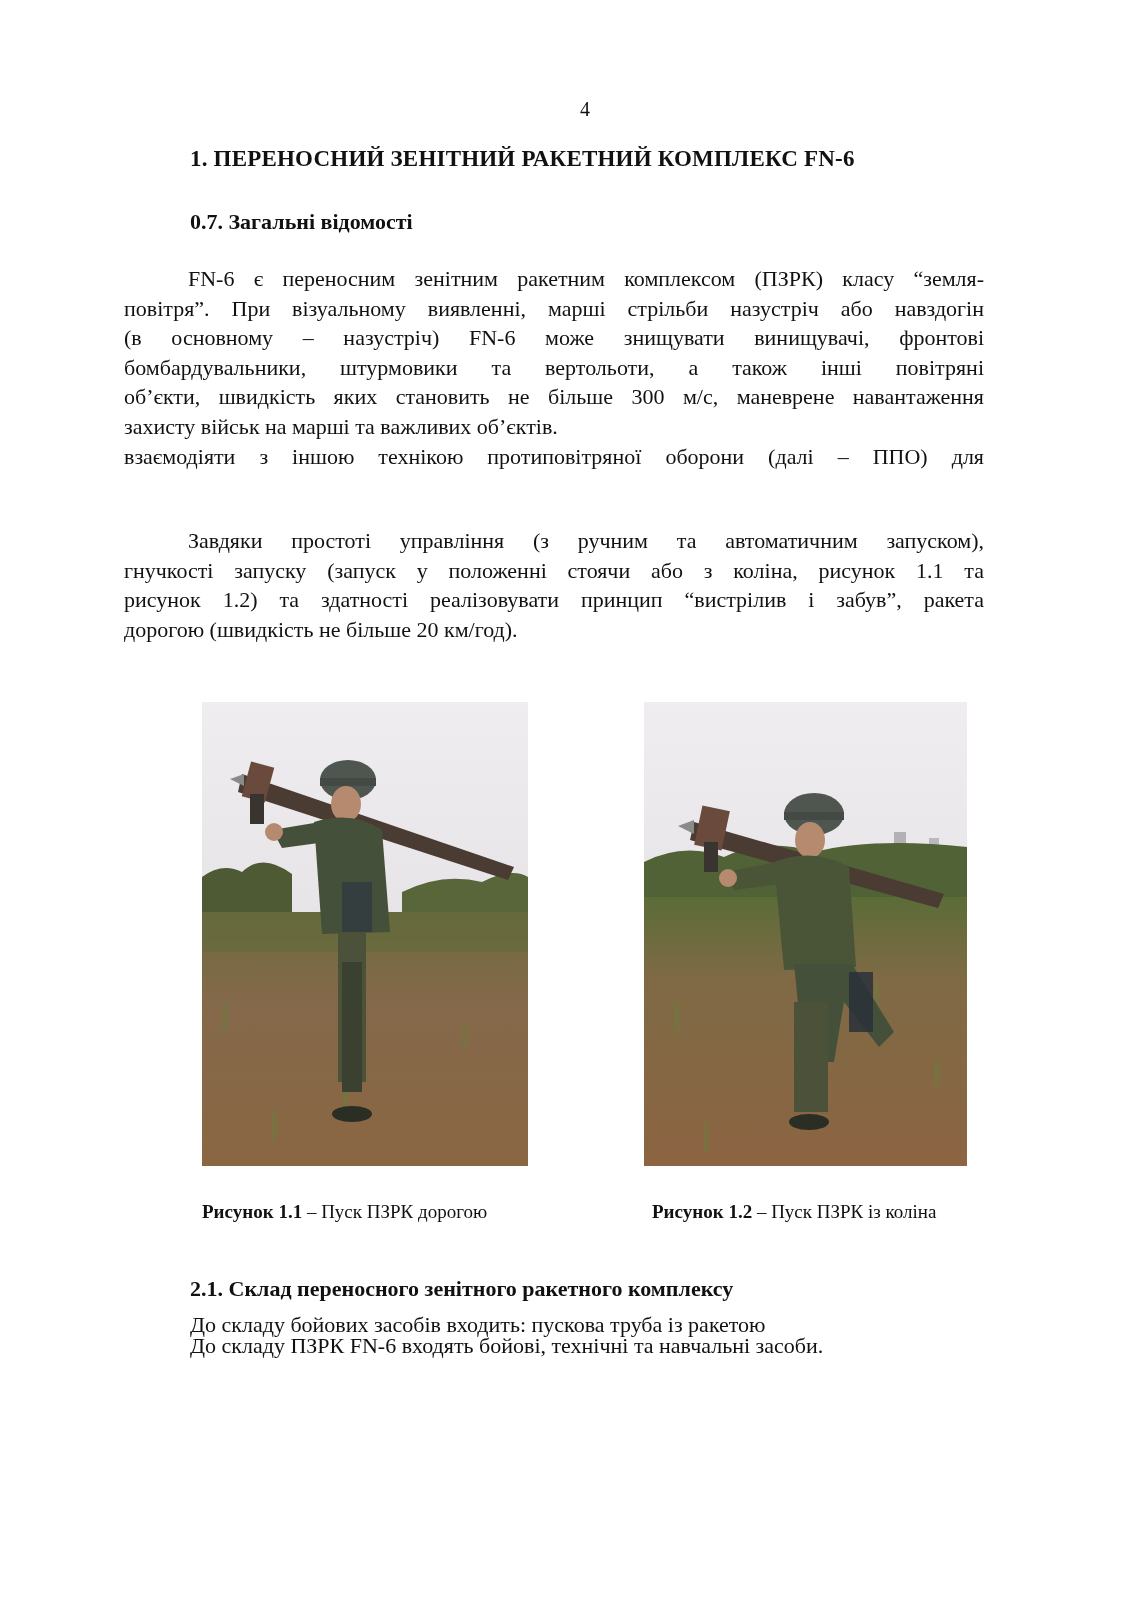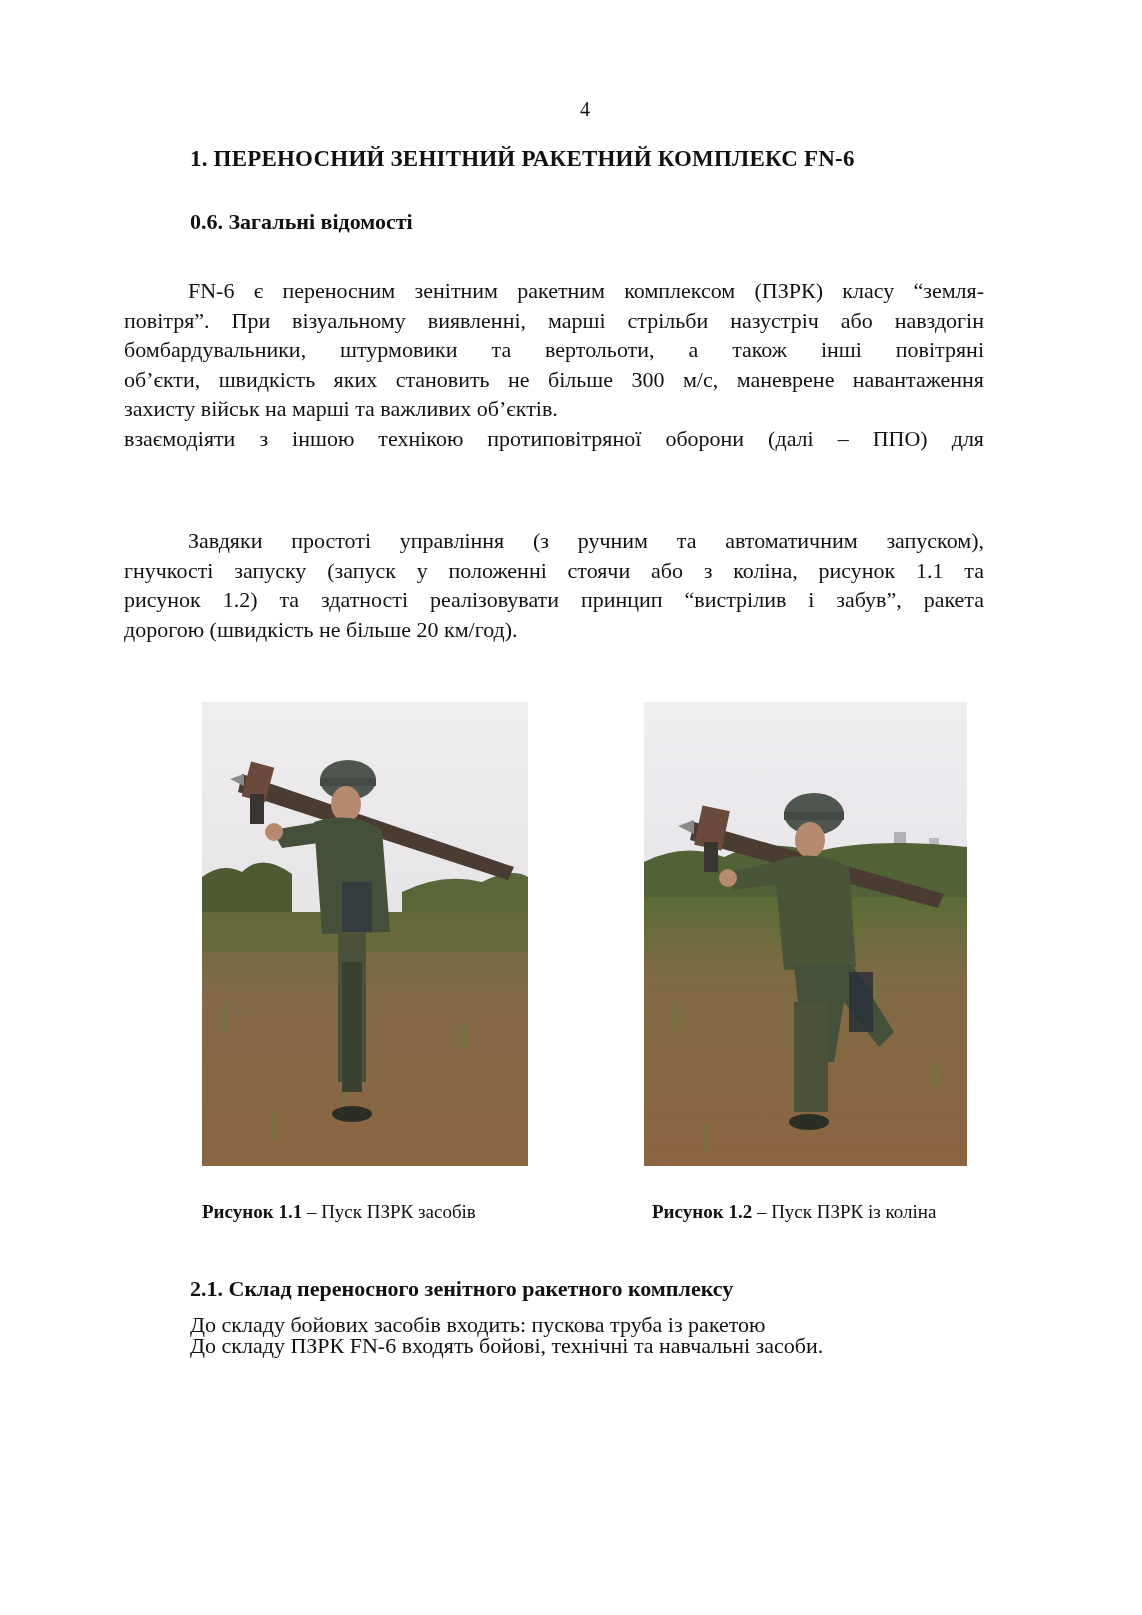--- a/index.html
+++ b/index.html
@@ -5,21 +5,21 @@
   html, body { margin: 0; padding: 0; background: #ffffff; }
   body { width: 1142px; height: 1615px; position: relative; overflow: hidden;
          font-family: "Liberation Serif", "DejaVu Serif", serif; color: #111; }
   .abs { position: absolute; }
   .page-num { left: 0; width: 1170px; top: 98px; text-align: center; font-size: 20px; }
   .h1 { left: 190px; top: 146px; font-size: 23px; font-weight: bold; letter-spacing: 0.2px; white-space: nowrap; }
   .h2 { left: 190px; top: 209px; font-size: 22px; font-weight: bold; white-space: nowrap; }
   .para { left: 124px; width: 860px; font-size: 22px; line-height: 29.6px; text-align: justify; text-align-last: left; }
   .para .line { display: block; text-align: justify; text-align-last: justify; white-space: nowrap; }
   .para .line.last { text-align-last: left; }
-  .p1 { top: 276px; }
+  .p1 { top: 264px; }
   .p2 { top: 526px; }
   .indent { padding-left: 64px; }
   .photo { overflow: hidden; }
   .photo1 { left: 202px; top: 702px; width: 326px; height: 464px; }
   .photo2 { left: 644px; top: 702px; width: 323px; height: 464px; }
   .caption { font-size: 19px; white-space: nowrap; top: 1201px; }
   .cap1 { left: 202px; }
   .cap2 { left: 652px; }
   .caption b { font-weight: bold; }
   .h2b { left: 190px; top: 1276px; font-size: 22px; font-weight: bold; white-space: nowrap; }
@@ -27,25 +27,26 @@
   .bl1 { top: 1333px; }
   .bl2 { top: 1312px; }
 </style>
 </head>
 <body>
 
 <div class="abs page-num">4</div>
 
 <div class="abs h1">1. ПЕРЕНОСНИЙ ЗЕНІТНИЙ РАКЕТНИЙ КОМПЛЕКС FN-6</div>
 
-<div class="abs h2">0.6. Загальні відомості</div>
+<div class="abs h2">0.7. Загальні відомості</div>
 
 <div class="abs para p1">
   <span class="line indent">FN-6 є переносним зенітним ракетним комплексом (ПЗРК) класу “земля-</span>
   <span class="line">повітря”. При візуальному виявленні, марші стрільби назустріч або навздогін</span>
+  <span class="line">(в основному – назустріч) FN-6 може знищувати винищувачі, фронтові</span>
   <span class="line">бомбардувальники, штурмовики та вертольоти, а також інші повітряні</span>
   <span class="line">об’єкти, швидкість яких становить не більше 300 м/с, маневрене навантаження</span>
   <span class="line last">захисту військ на марші та важливих об’єктів.</span>
   <span class="line">взаємодіяти з іншою технікою протиповітряної оборони (далі – ППО) для</span>
 </div>
 
 <div class="abs para p2">
   <span class="line indent">Завдяки простоті управління (з ручним та автоматичним запуском),</span>
   <span class="line">гнучкості запуску (запуск у положенні стоячи або з коліна, рисунок 1.1 та</span>
   <span class="line">рисунок 1.2) та здатності реалізовувати принцип “вистрілив і забув”, ракета</span>
@@ -134,21 +135,21 @@
     <path d="M82 170 L132 160 L136 182 L90 188 Z" fill="#4a5538"></path>
     <circle cx="84" cy="176" r="9" fill="#b68a6f"></circle>
     <path d="M150 262 L208 262 L250 330 L235 345 L200 300 L190 360 L160 360 Z" fill="#45503a"></path>
     <rect x="150" y="300" width="34" height="110" fill="#4b5239"></rect>
     <ellipse cx="165" cy="420" rx="20" ry="8" fill="#2b2e24"></ellipse>
     <rect x="205" y="270" width="24" height="60" fill="#2a3038" opacity="0.85"></rect>
   </svg>
 </div>
 
 <div class="abs caption cap1">
-  <b>Рисунок 1.1</b><span> – Пуск ПЗРК засобів</span>
+  <b>Рисунок 1.1</b><span> – Пуск ПЗРК дорогою</span>
 </div>
 <div class="abs caption cap2">
   <b>Рисунок 1.2</b><span> – Пуск ПЗРК із коліна</span>
 </div>
 
 <div class="abs h2b">2.1. Склад переносного зенітного ракетного комплексу</div>
 
 <div class="abs body-line bl1">До складу ПЗРК FN-6 входять бойові, технічні та навчальні засоби.</div>
 <div class="abs body-line bl2">До складу бойових засобів входить: пускова труба із ракетою</div>
 

